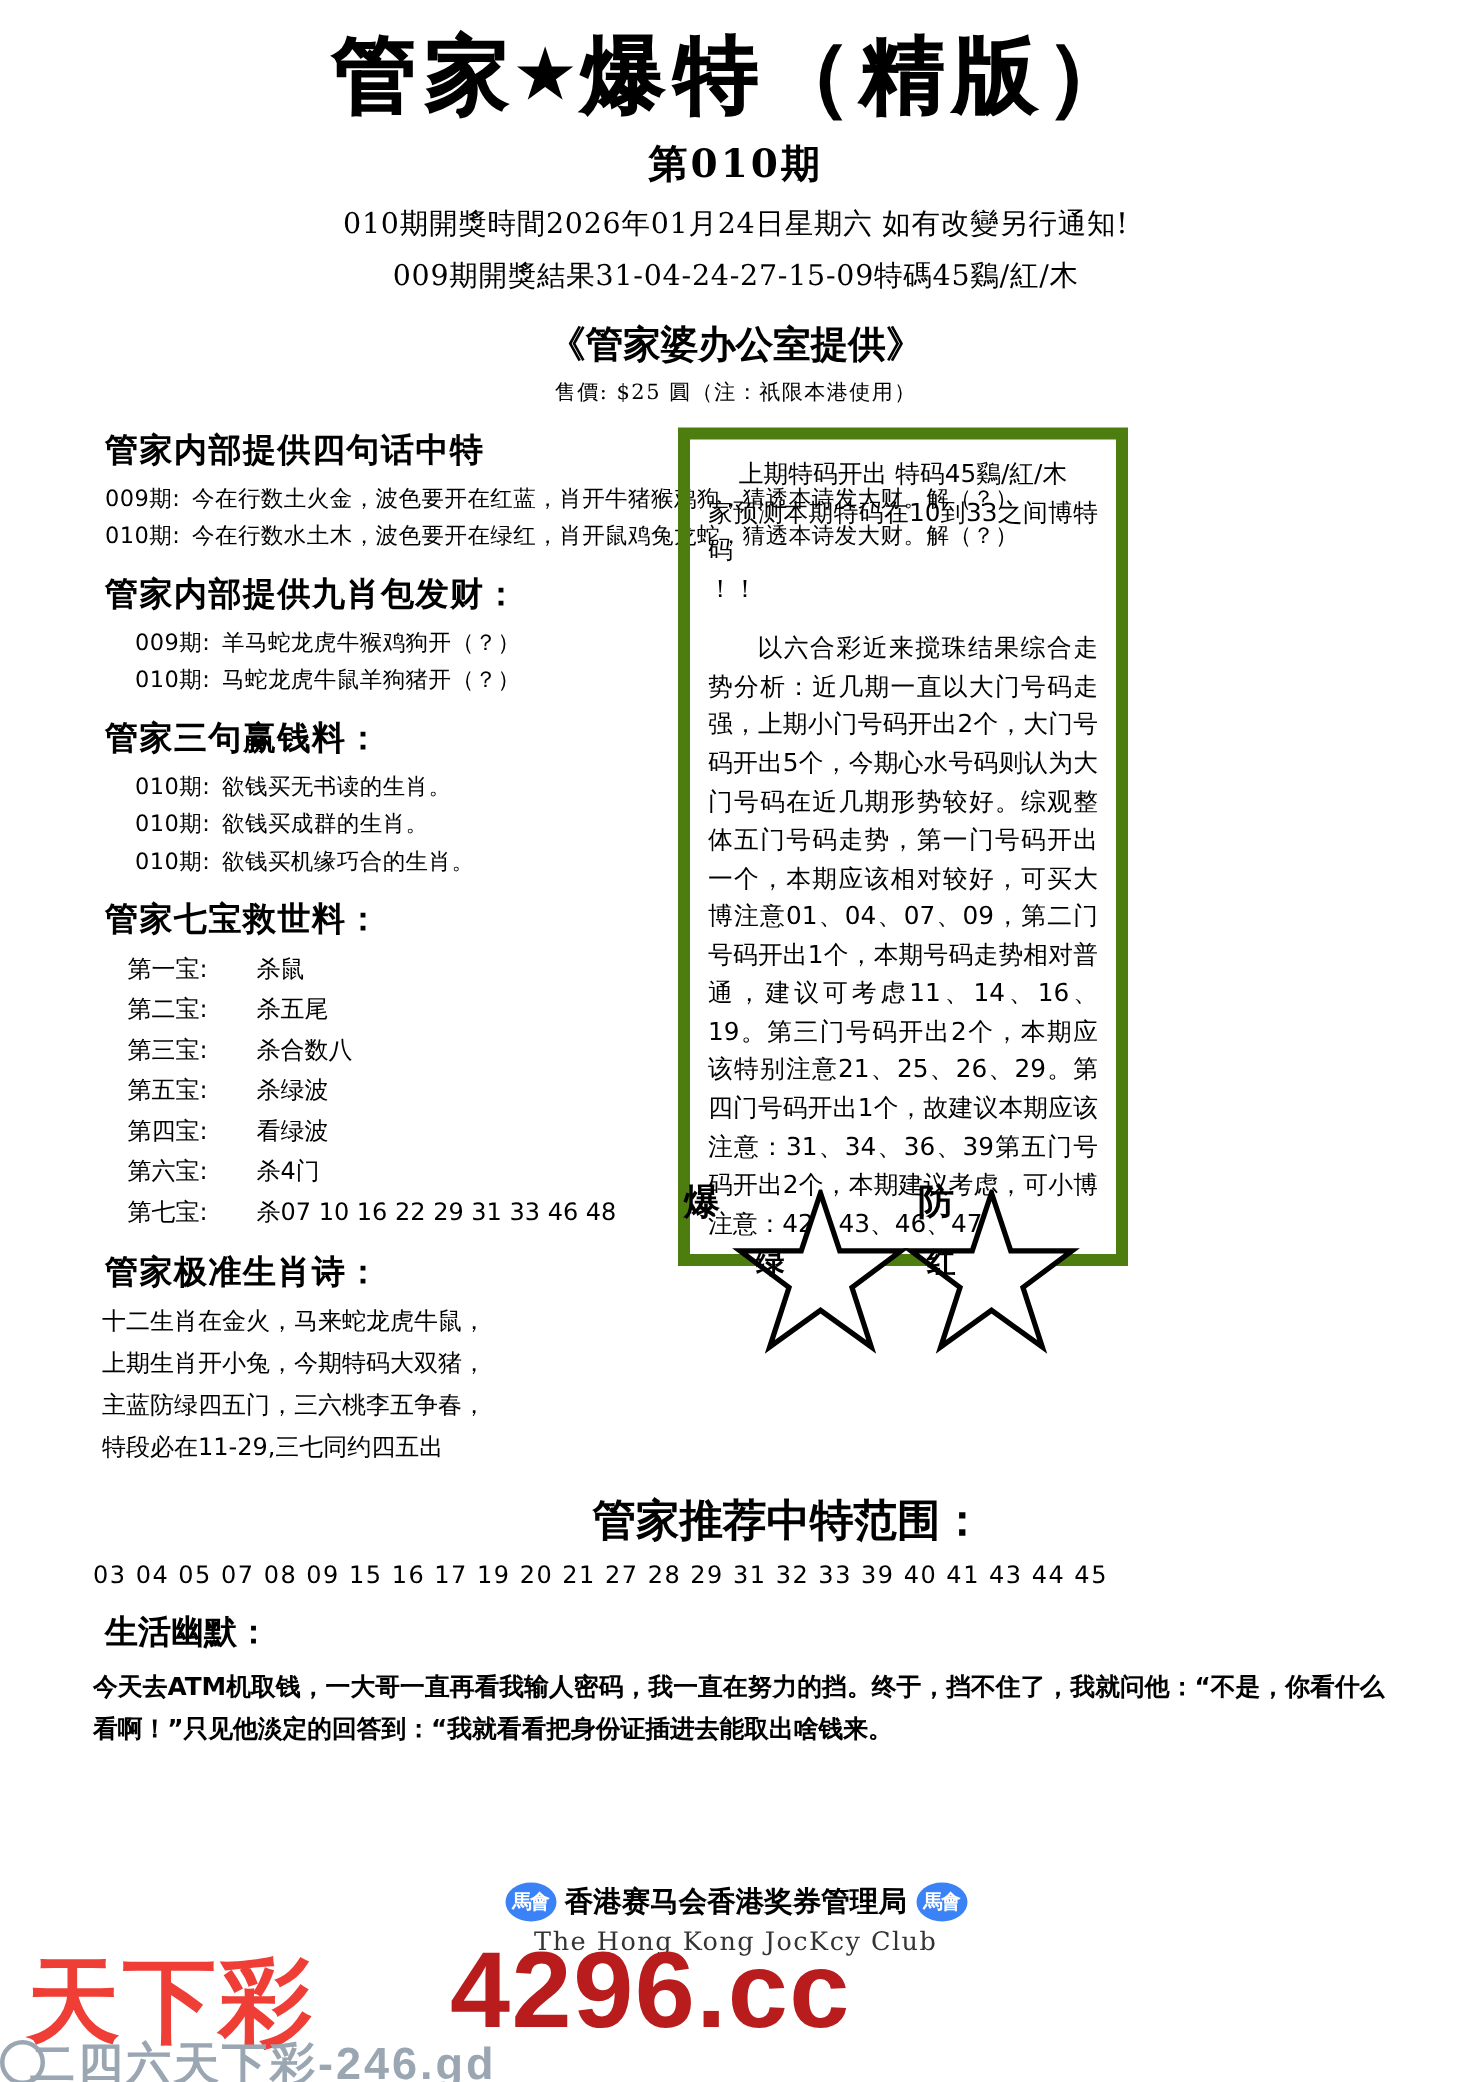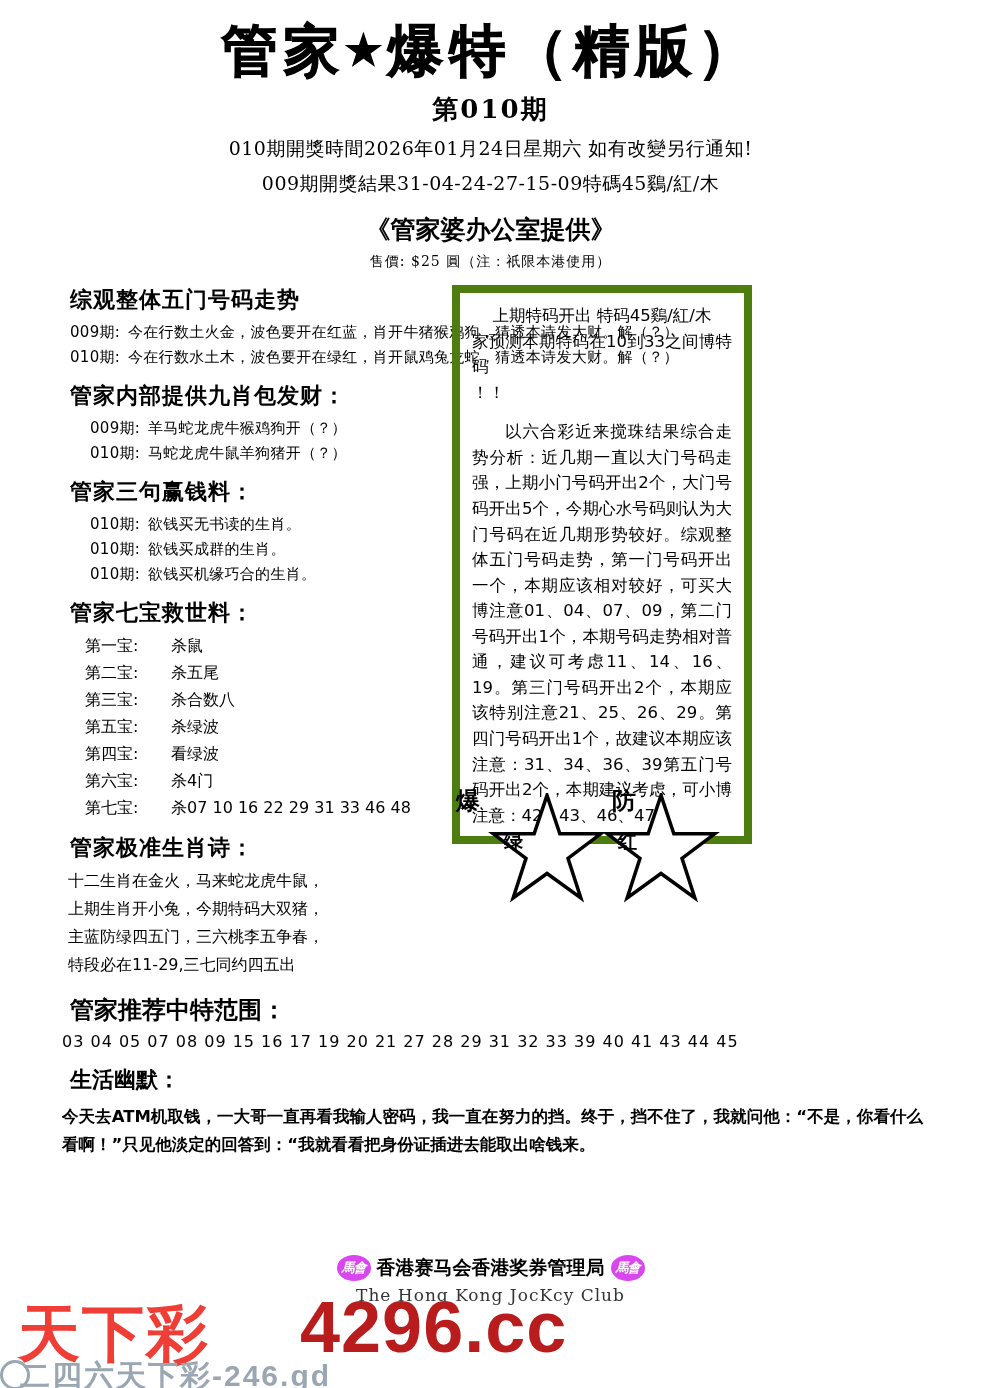--- a/index.html
+++ b/index.html
@@ -143,23 +143,24 @@
   }
   .star-inner-text {
     position: absolute;
     font-family: "DejaVu Serif", "Liberation Serif", serif;
     font-size: 19px;
     font-weight: bold;
   }
   
   .recommend-title {
     font-family: "DejaVu Serif", "Liberation Serif", serif;
-    font-size: 24px;
+    font-size: 29px;
     font-weight: bold;
     margin: 18px 0 6px 70px;
+    text-align: center;
   }
   .recommend-nums {
     font-family: "DejaVu Sans", sans-serif;
     font-size: 16px;
     margin-left: 62px;
     letter-spacing: 1px;
   }
   .humor-title {
     font-family: "DejaVu Serif", "Liberation Serif", serif;
     font-size: 22px;
@@ -186,28 +187,27 @@
     display: inline-flex;
     align-items: center;
     gap: 6px;
     font-family: "DejaVu Serif", "Liberation Serif", serif;
     font-size: 19px;
     font-weight: bold;
   }
   .hk-badge {
     width: 34px; height: 26px;
     border-radius: 50%;
-    background: #d946ef;
+    background: #3b82f6;
     color: #fff;
     font-size: 13px;
     display: flex;
     align-items: center;
     justify-content: center;
     letter-spacing: -1px;
-    font-style: italic;
   }
   .footer-en {
     font-family: "DejaVu Serif", "Liberation Serif", serif;
     font-size: 17px;
     letter-spacing: 1px;
     margin-top: 4px;
     color: #333;
   }
   
   .watermark {
@@ -260,21 +260,21 @@
     </div>
     <div class="issue-no">第010期</div>
     <div class="draw-line">010期開獎時間2026年01月24日星期六 如有改變另行通知!</div>
     <div class="draw-line">009期開獎結果31-04-24-27-15-09特碼45鷄/紅/木</div>
     <div class="provider">《管家婆办公室提供》</div>
     <div class="price">售價: $25 圓（注：祇限本港使用）</div>
   </div>
 
   <div class="content">
 
-    <div class="sec-title">综观整体五门号码走势</div>
+    <div class="sec-title">管家内部提供四句话中特</div>
     <div class="row-line row-wide">
       <span class="lbl">009期:</span><span>今在行数土火金，波色要开在红蓝，肖开牛猪猴鸡狗，猜透本诗发大财。解（？）</span>
     </div>
     <div class="row-line row-wide">
       <span class="lbl">010期:</span><span>今在行数水土木，波色要开在绿红，肖开鼠鸡兔龙蛇，猜透本诗发大财。解（？）</span>
     </div>
 
     <div class="left-col">
 
       <div class="sec-title">管家内部提供九肖包发财：</div>

